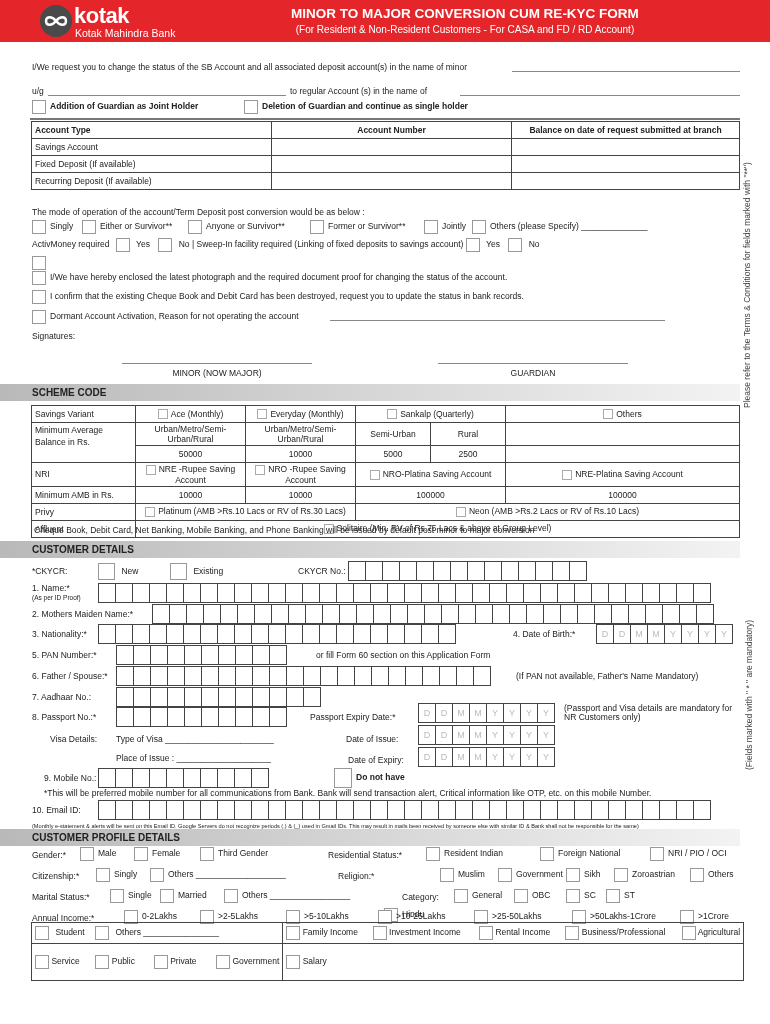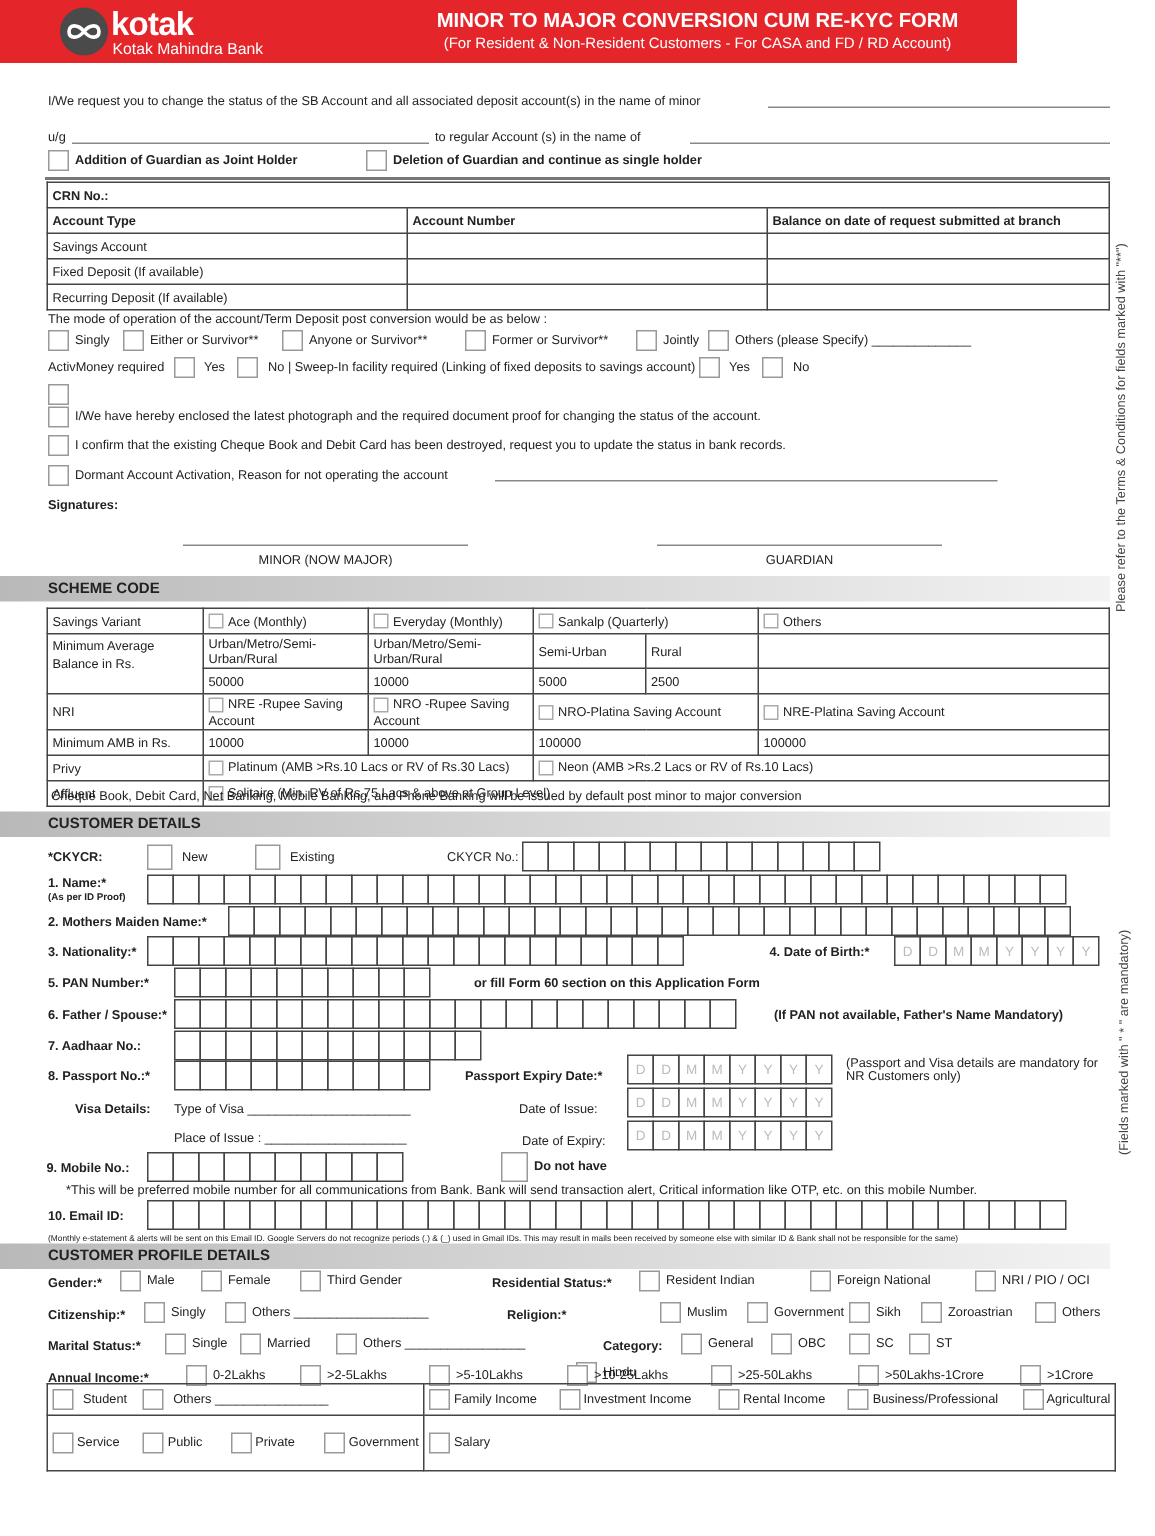--- a/index.html
+++ b/index.html
@@ -1,37 +1,37 @@
 <!DOCTYPE html>
 <html><head>
 <meta charset="utf-8">
 <style>
 *{box-sizing:border-box;margin:0;padding:0}
 body{width:770px;height:1024px;background:#fff;font-family:"Liberation Sans Narrow","Liberation Sans",sans-serif;font-size:8.5px;color:#222;position:relative;overflow:hidden}
-.hdr{position:absolute;left:0;top:0;width:678px;height:42px;background:#e4252a;color:#fff}
+.hdr{position:absolute;left:0;top:0;width:770px;height:42px;background:#e4252a;color:#fff}
 .logo{position:absolute;left:40px;top:5px;width:32px;height:32px;border-radius:50%;background:#4a4a4a;display:flex;align-items:center;justify-content:center}
 .logo svg{width:24px;height:14px}
 .brand{position:absolute;left:74px;top:3px;font-family:"Liberation Sans",sans-serif;font-weight:bold;font-size:22px;letter-spacing:-0.5px}
 .brand-sub{position:absolute;left:75px;top:27px;font-size:10.5px;font-family:"Liberation Sans",sans-serif}
 .title{position:absolute;left:270px;top:6px;width:390px;text-align:center;font-family:"Liberation Sans",sans-serif;font-weight:bold;font-size:13.5px}
 .subtitle{position:absolute;left:270px;top:24px;width:390px;text-align:center;font-size:10px;font-family:"Liberation Sans",sans-serif}
 .abs{position:absolute;white-space:nowrap}
 .cb{display:inline-block;width:14px;height:14px;border:1px solid #999;background:#fff;vertical-align:middle}
 .cbs{display:inline-block;width:10px;height:10px;border:1px solid #aaa;background:#fff;vertical-align:middle;margin-right:3px}
 .line{position:absolute;height:1px;background:#888}
 .sec{position:absolute;left:0;width:740px;height:17px;background:linear-gradient(90deg,#b9b9b9 0%,#d6d6d6 50%,#f3f3f3 100%)}
 .sec span{position:absolute;left:32px;top:3px;font-weight:bold;font-size:10px;color:#222;font-family:"Liberation Sans",sans-serif}
 table{border-collapse:collapse;position:absolute}
 td{border:1px solid #444;padding:1px 3px;font-size:8.5px;height:17px}
-.c{}
+.c{text-align:center}
 .b{font-weight:bold}
 .boxes{position:absolute;display:flex}
 .boxes i{display:block;width:18px;height:20px;border:1px solid #444;margin-right:-1px;font-style:normal;color:#bbb;font-size:9px;text-align:center;line-height:18px}
 .vert{position:absolute;transform:rotate(-90deg);transform-origin:left top;white-space:nowrap;font-size:8.5px;color:#444}
-.lbl{position:absolute;font-weight:bold;font-size:8.5px;white-space:nowrap}
+.lbl{position:absolute;font-weight:normal;font-size:8.5px;white-space:nowrap}
 .opt{position:absolute;white-space:nowrap;font-size:8.5px}
 .opt .cb{margin-right:4px}
 </style>
 </head>
 <body>
 
 <div class="hdr">
   <div class="logo">
     <svg viewBox="0 0 24 14">
         <path d="M2 7 C2 2,8 2,12 7 C16 12,22 12,22 7 C22 2,16 2,12 7 C8 12,2 12,2 7Z" fill="none" stroke="#fff" stroke-width="2.4"></path>
@@ -48,23 +48,20 @@
 <div class="abs" style="left:32px;top:86px">u/g</div>
 <div class="line" style="left:48px;top:95px;width:238px"></div>
 <div class="abs" style="left:290px;top:86px">to regular Account (s) in the name of</div>
 <div class="line" style="left:460px;top:95px;width:280px"></div>
 <div class="opt" style="left:32px;top:100px"><span class="cb"></span><span class="b">Addition of Guardian as Joint Holder</span></div>
 <div class="opt" style="left:244px;top:100px"><span class="cb"></span><span class="b">Deletion of Guardian and continue as single holder</span></div>
 <div class="line" style="left:30px;top:118px;width:710px;background:#777;height:1.5px"></div>
 
 <table style="left:31px;top:121px;width:709px">
   <tbody>
-      <tr>
-        <td colspan="3" class="b">CRN No.:</td>
-      </tr>
   <tr>
     <td class="b" style="width:240px">Account Type</td>
     <td class="b c" style="width:240px">Account Number</td>
     <td class="b c">Balance on date of request submitted at branch</td>
   </tr>
   <tr>
         <td>Savings Account</td>
         <td></td>
         <td></td>
       </tr>
@@ -409,21 +406,21 @@
     <i>D</i>
     <i>D</i>
     <i>M</i>
     <i>M</i>
     <i>Y</i>
     <i>Y</i>
     <i>Y</i>
     <i>Y</i>
   </div>
 
-<div class="lbl" style="left:31px;top:773px">9. Mobile No.:</div>
+<div class="lbl" style="left:44px;top:773px">9. Mobile No.:</div>
 <div class="boxes" style="left:98px;top:768px">
     <i></i>
     <i></i>
     <i></i>
     <i></i>
     <i></i>
     <i></i>
     <i></i>
     <i></i>
     <i></i>

